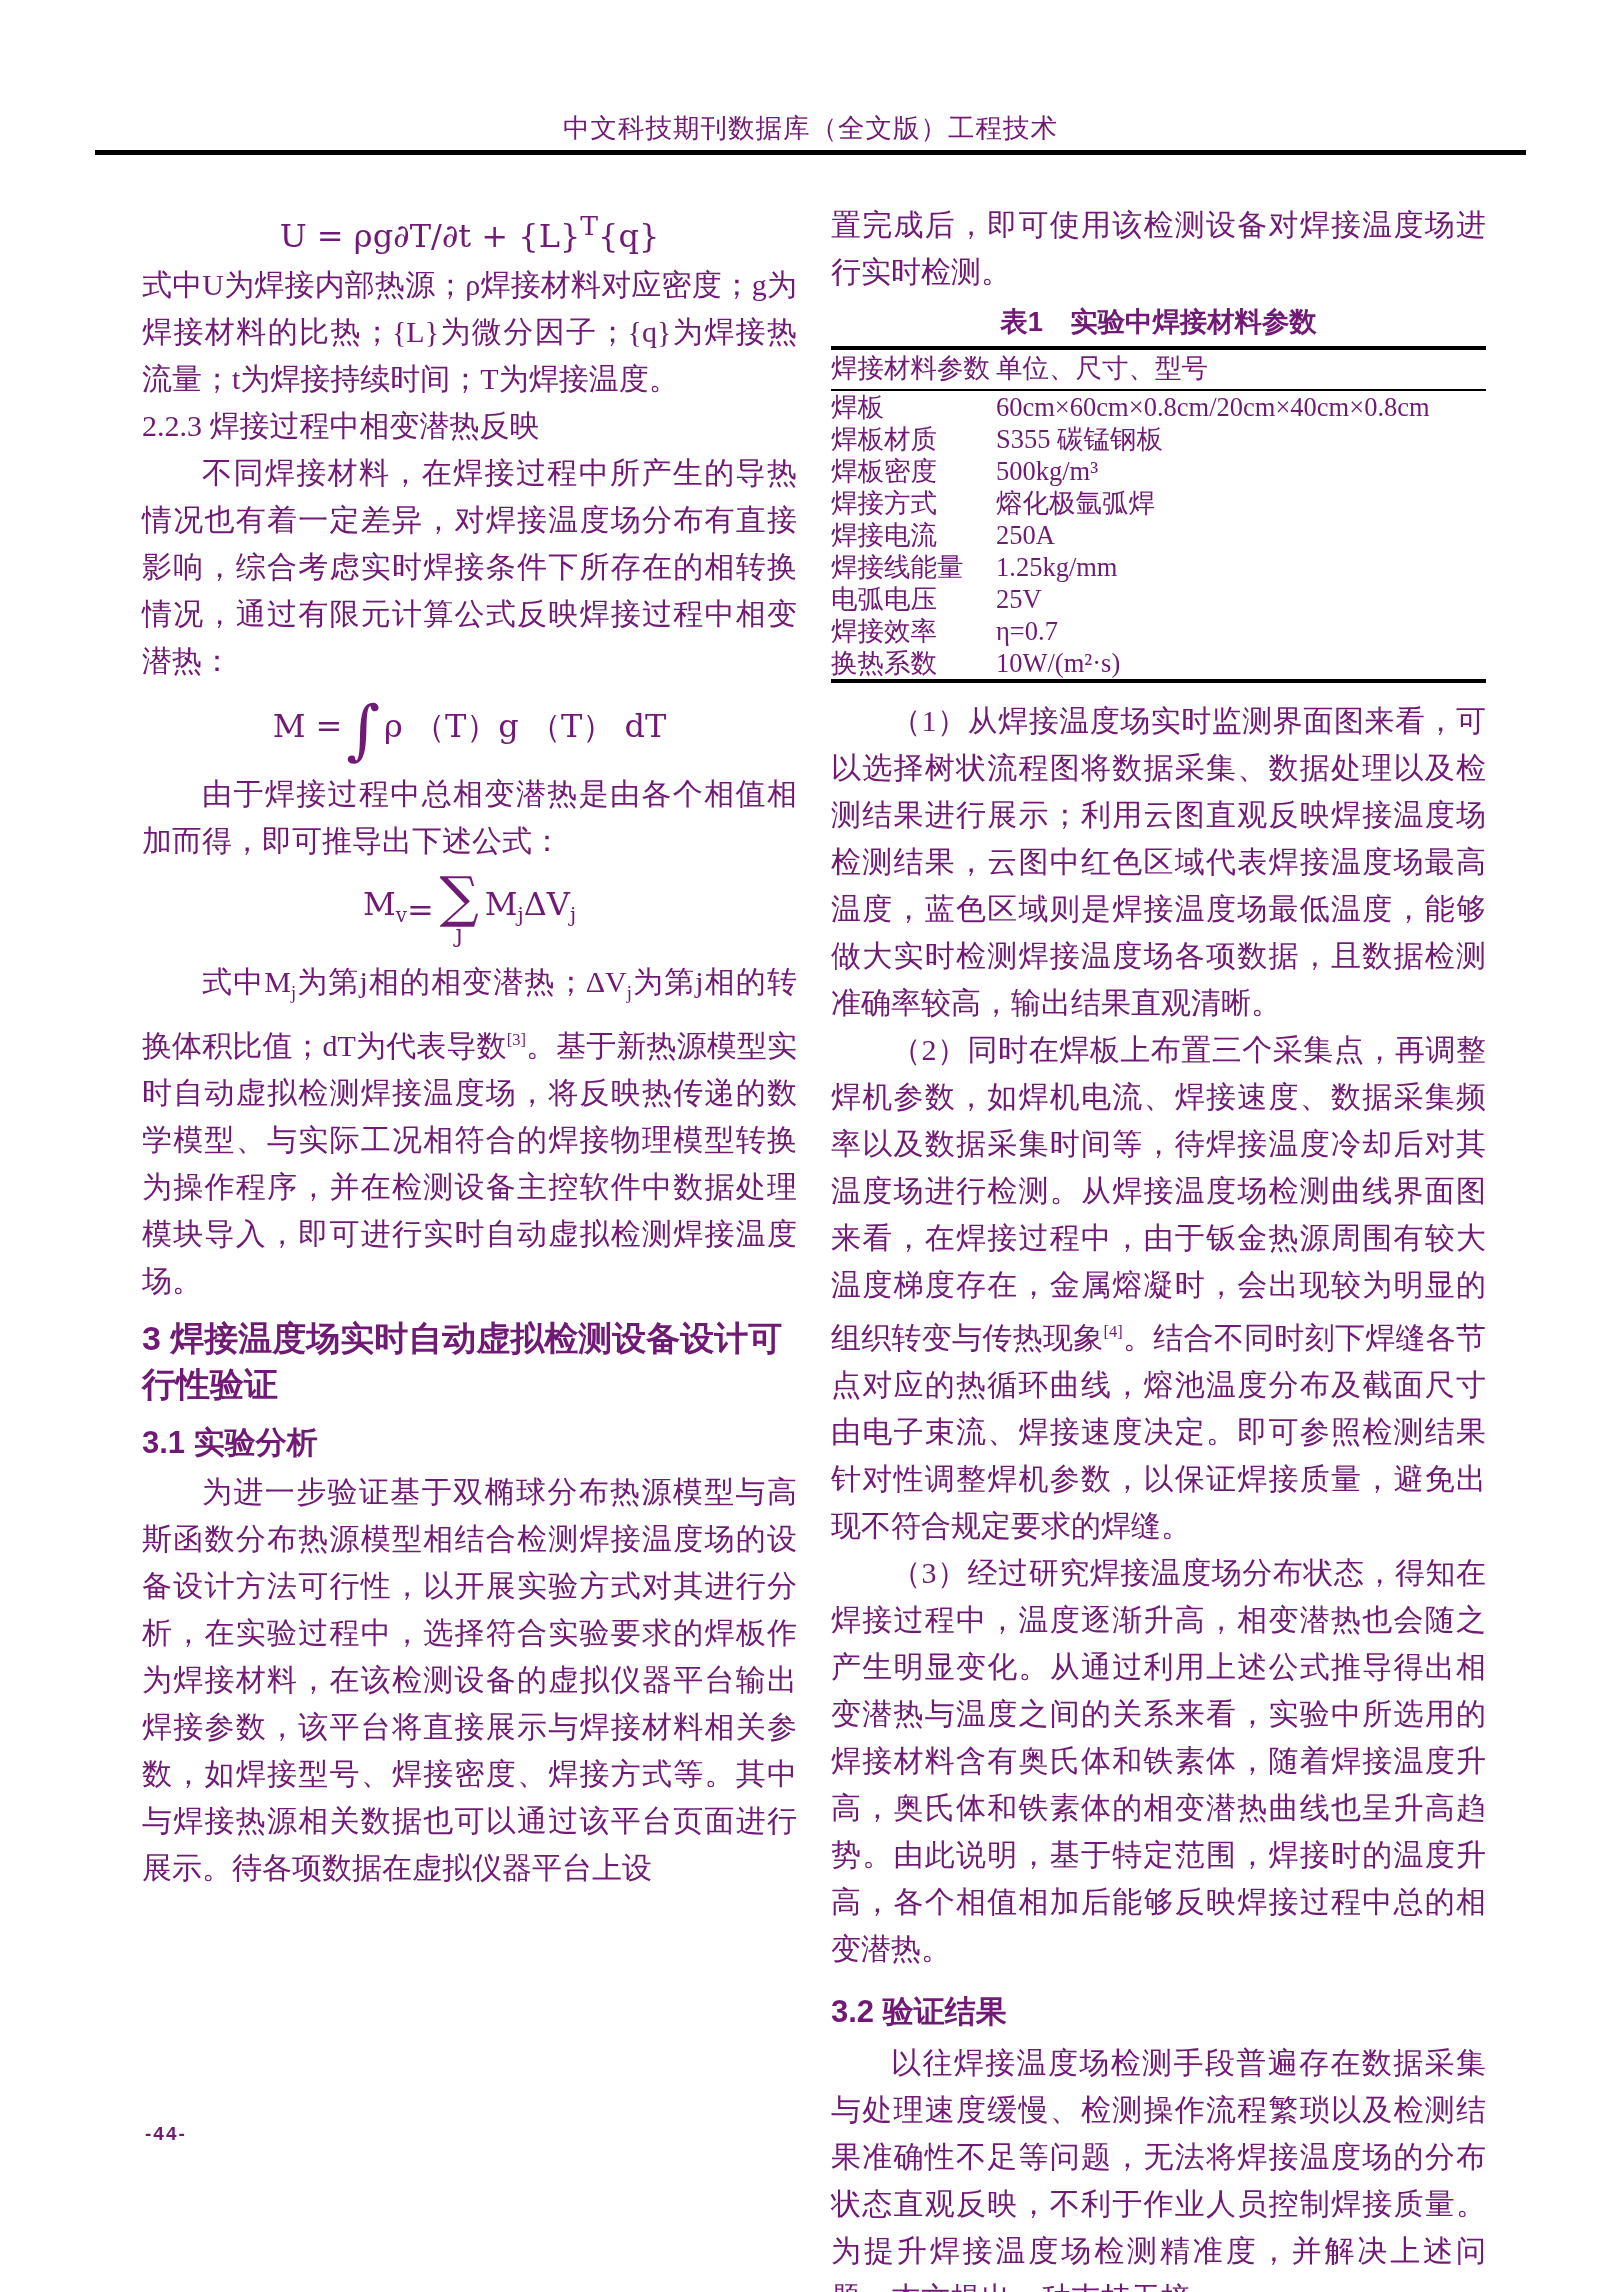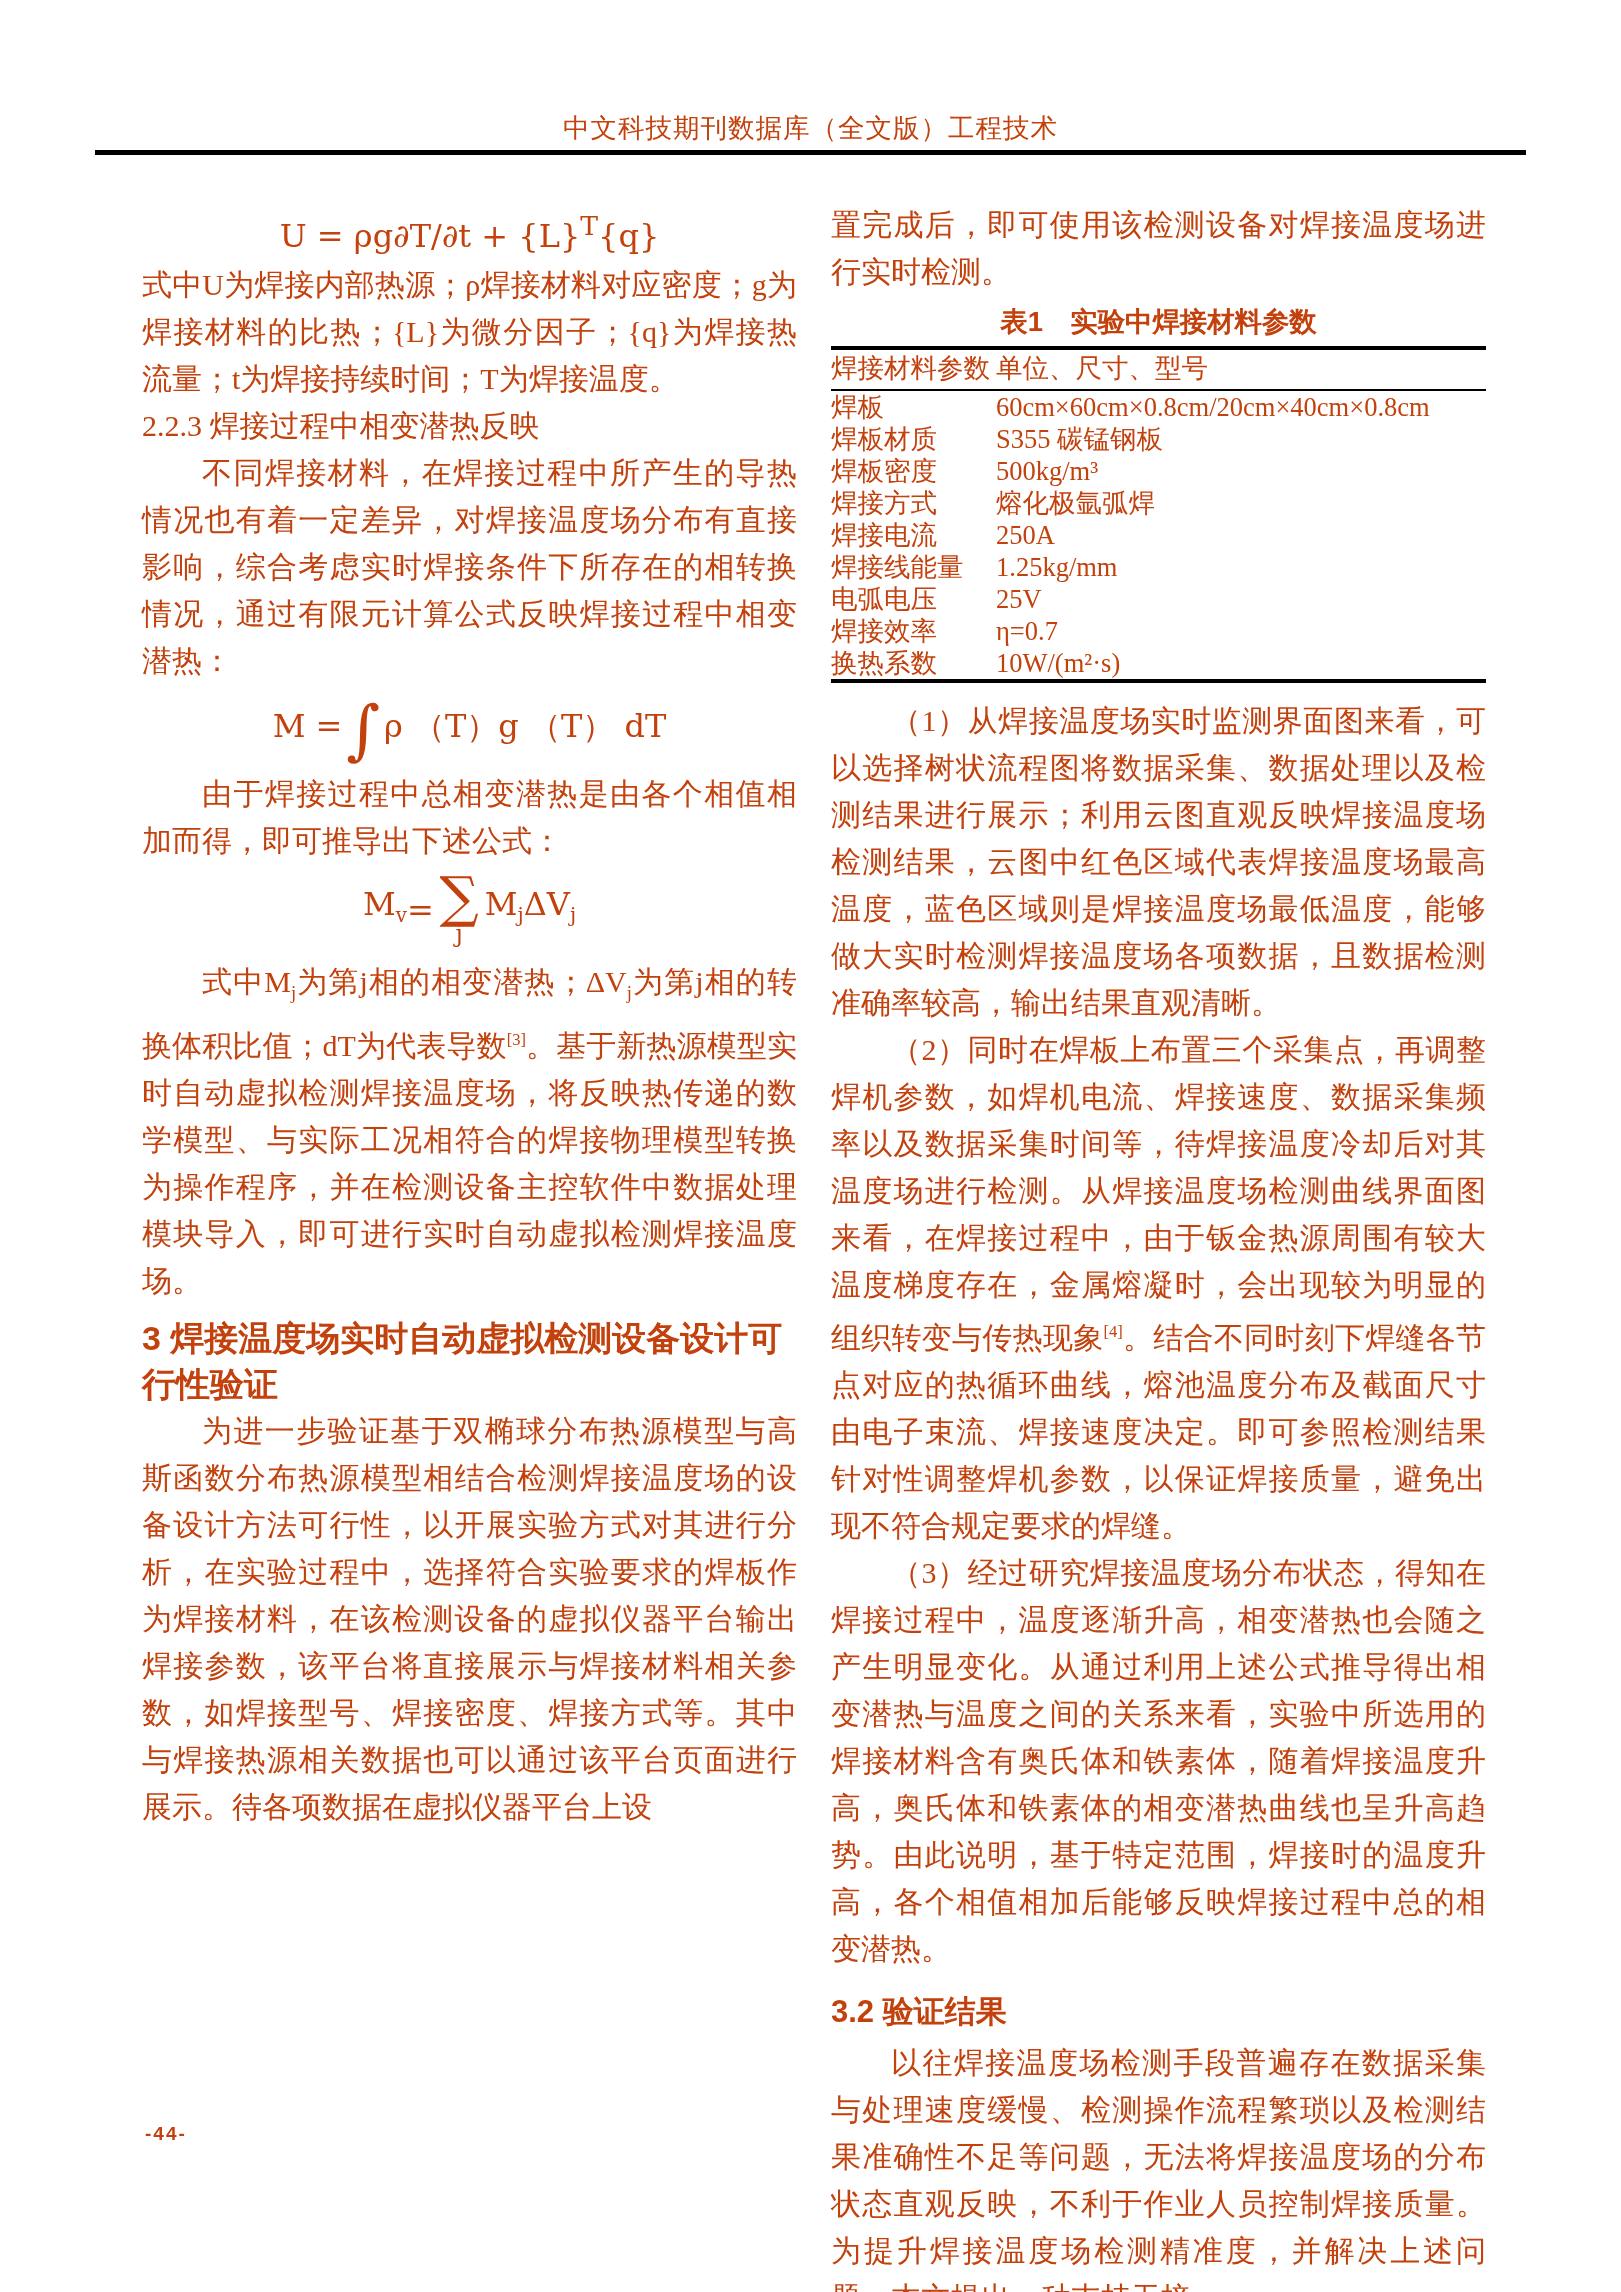--- a/index.html
+++ b/index.html
@@ -1,20 +1,20 @@
 <!DOCTYPE html>
 <html><head>
 <meta charset="utf-8">
 <style>
   html,body{margin:0;padding:0;background:#e8e8e8;}
   .page{
     position:relative;
     width:1621px;height:2293px;
     background:#ffffff;
-    color:#c2410c;
+    color:#701a75;
     font-family:"Liberation Serif","DejaVu Serif",serif;
     overflow:hidden;
   }
   .header{
     position:absolute;top:112px;left:0;width:100%;
     text-align:center;font-size:26.5px;line-height:33px;letter-spacing:1px;
   }
   .header-rule{
     position:absolute;top:150px;left:95px;width:1431px;height:4.9px;background:#000;
   }
@@ -106,20 +106,21 @@
           <span class="sigma">∑</span>
           <span class="sigma-sub">j</span>
         </span>
         <span><span>M</span><sub>j</sub><span>ΔV</span><sub>j</sub></span>
     </div>
 
     <p class="ind"><span>式中M</span><sub>j</sub><span>为第j相的相变潜热；ΔV</span><sub>j</sub><span>为第j相的转换体积比值；dT为代表导数</span><sup class="ref">[3]</sup><span>。基于新热源模型实时自动虚拟检测焊接温度场，将反映热传递的数学模型、与实际工况相符合的焊接物理模型转换为操作程序，并在检测设备主控软件中数据处理模块导入，即可进行实时自动虚拟检测焊接温度场。</span></p>
 
     <div class="h3big">3 焊接温度场实时自动虚拟检测设备设计可行性验证</div>
 
+    <div class="h3sub">3.1 实验分析</div>
 
     <p class="ind">为进一步验证基于双椭球分布热源模型与高斯函数分布热源模型相结合检测焊接温度场的设备设计方法可行性，以开展实验方式对其进行分析，在实验过程中，选择符合实验要求的焊板作为焊接材料，在该检测设备的虚拟仪器平台输出焊接参数，该平台将直接展示与焊接材料相关参数，如焊接型号、焊接密度、焊接方式等。其中与焊接热源相关数据也可以通过该平台页面进行展示。待各项数据在虚拟仪器平台上设</p>
   </div>
 
   <div class="col col-right">
     <p>置完成后，即可使用该检测设备对焊接温度场进行实时检测。</p>
 
     <div class="tbl-title">表1　实验中焊接材料参数</div>
 
     <table class="ptable">

